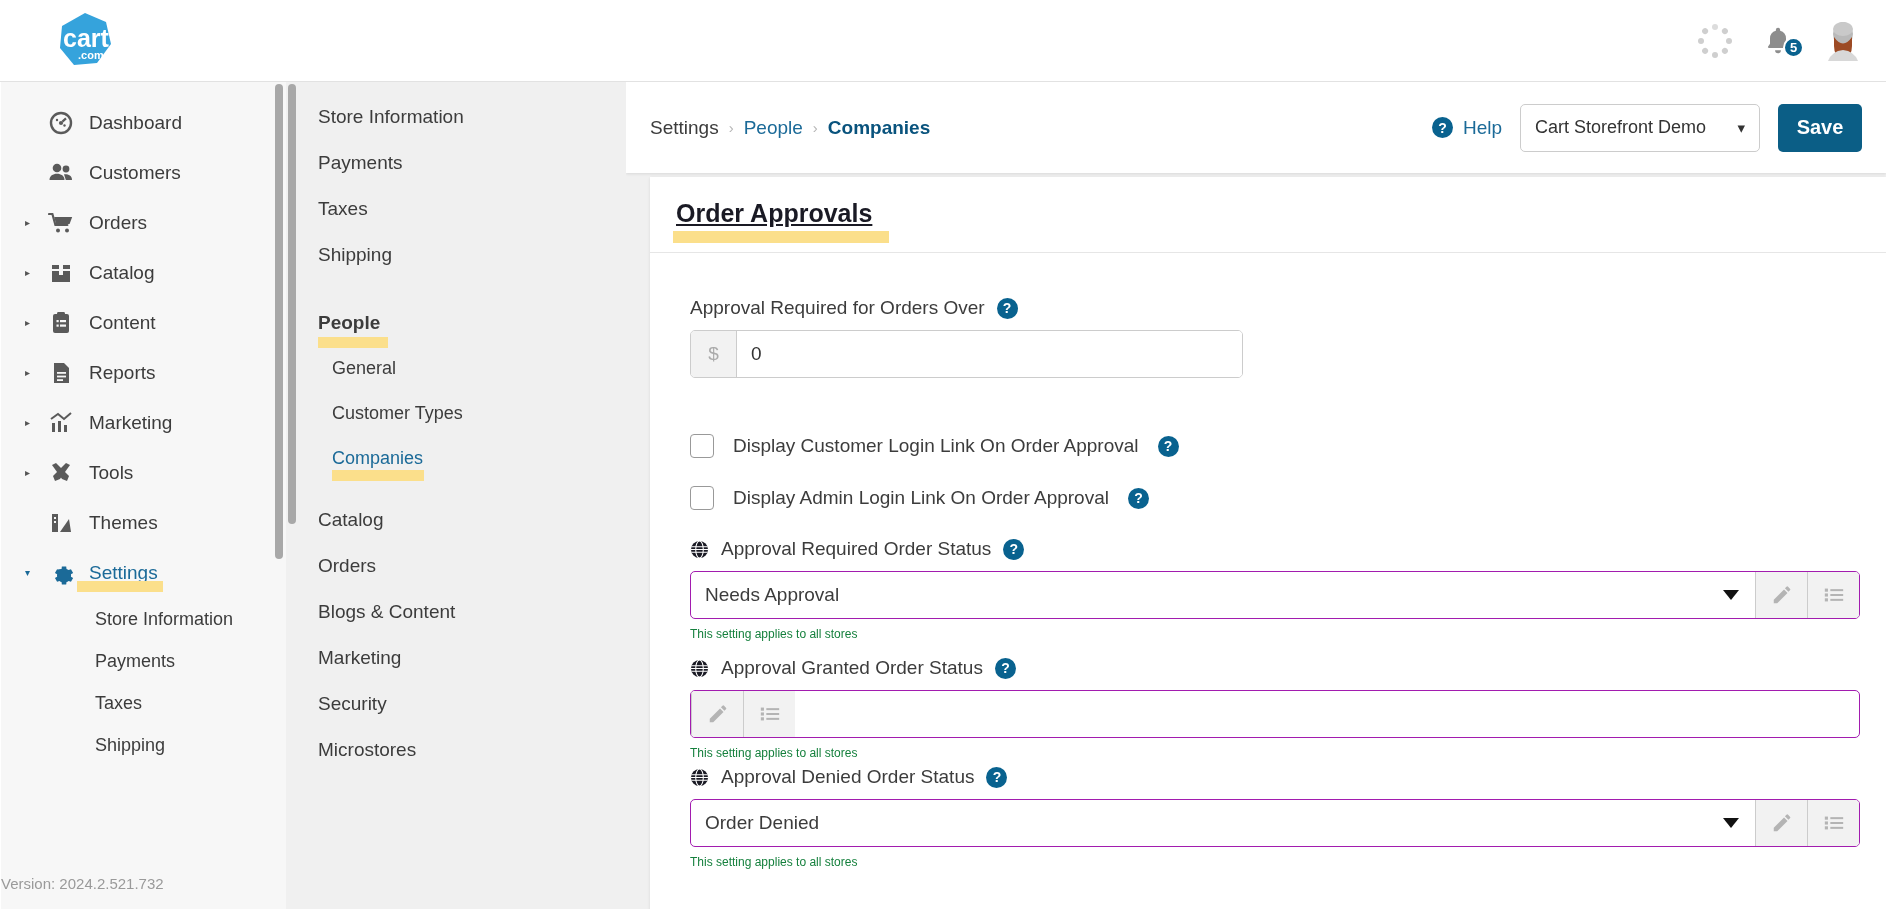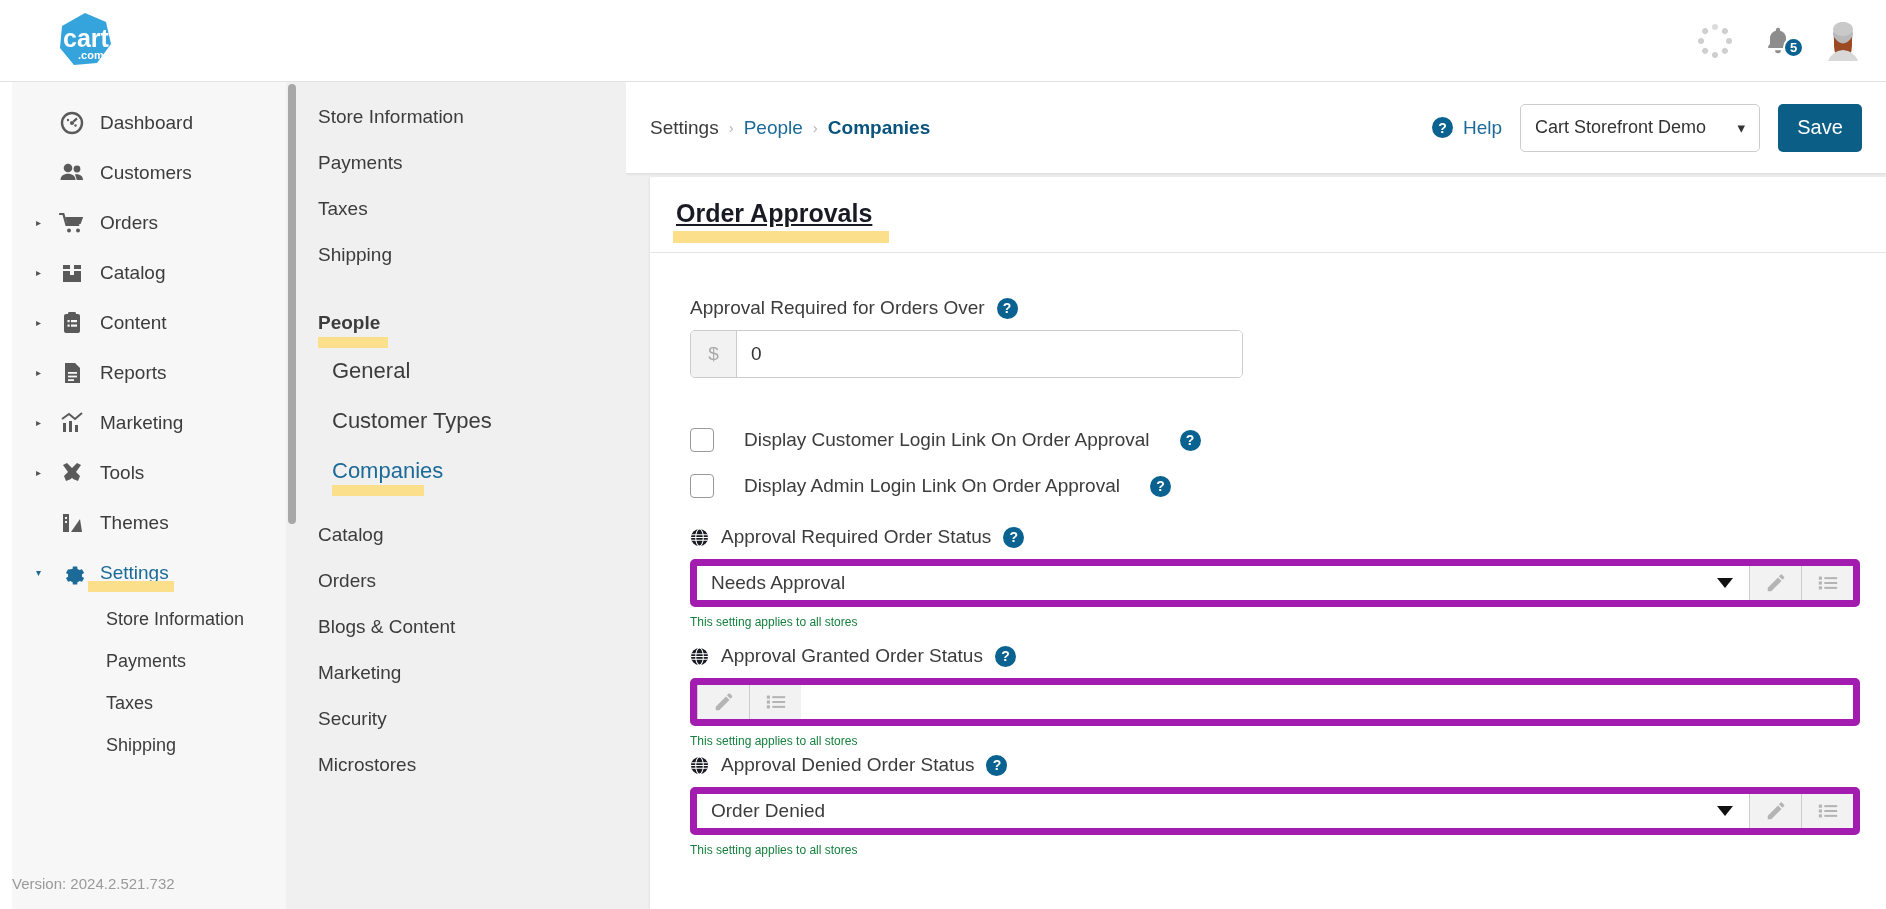--- a/index.html
+++ b/index.html
@@ -44,21 +44,21 @@
     font-size: 13px; font-weight: bold;
     display: flex; align-items: center; justify-content: center;
     border: 2px solid #fff;
   }
   .avatar {
     width: 34px; height: 40px; position: relative; overflow: hidden;
   }
 
   
   .sidebar {
-    position: absolute; left: 12px; top: 82px;
+    position: absolute; left: 1px; top: 82px;
     width: 286px; height: 827px;
     background: #f7f7f7;
     overflow: hidden;
   }
   .side-scroll {
     position: absolute; right: 4px; top: 2px;
     width: 8px; height: 475px; border-radius: 5px;
     background: #a8a8a8;
   }
   .nav-list { padding-top: 16px; }
@@ -120,21 +120,21 @@
   }
   .subcol-list { padding-top: 12px; padding-left: 32px; }
   .sub-link {
     position: relative;
     display: block;
     font-size: 19px; color: #3c3c3c;
     padding: 12px 0 12px 0;
     cursor: pointer;
   }
   .sub-link.group { font-weight: bold; margin-top: 22px; }
-  .sub-link.child { padding-left: 14px; font-size: 22px; }
+  .sub-link.child { padding-left: 14px; font-size: 18px; }
   .sub-link.sel { color: #1b6a98; }
   .sub-hl { position: absolute; left: 0; bottom: 2px; height: 11px; background: #fbdf8b; }
 
   
   .main {
     position: absolute; left: 626px; top: 82px;
     width: 1260px; height: 827px;
     background: #f0f0f0;
     overflow: hidden;
   }
@@ -179,21 +179,21 @@
     position: relative;
   }
   .store-select .chev {
     position: absolute; right: 14px; top: 50%; transform: translateY(-50%);
     color: #333; font-size: 15px;
   }
   .save-btn {
     height: 48px; min-width: 84px;
     background: #0b5e86; color: #fff;
     border: none; border-radius: 5px;
-    font-size: 20px; font-weight: normal;
+    font-size: 20px; font-weight: bold;
     font-family: "Liberation Sans", sans-serif;
     cursor: pointer;
     padding: 0 16px;
   }
 
   
   .card {
     position: absolute; left: 24px; top: 95px;
     width: 1236px; height: 760px;
     background: #fff;
@@ -233,35 +233,35 @@
     color: #aaa; font-size: 19px;
   }
   .money-field {
     flex: 1; border: none; outline: none;
     padding: 0 14px; font-size: 19px; color: #333;
     font-family: "Liberation Sans", sans-serif;
     background: #fff;
   }
 
   .check-row {
-    display: flex; align-items: center; gap: 30px;
-    margin-top: 22px;
+    display: flex; align-items: center; gap: 19px;
+    margin-top: 28px;
     font-size: 19px; color: #3c3c3c;
   }
   .check-row:first-of-type { margin-top: 0; }
   .cbox {
     width: 24px; height: 24px; flex: 0 0 24px;
     border: 1.5px solid #999; border-radius: 4px; background: #fff;
     cursor: pointer;
   }
 
   .select-row {
     display: flex; align-items: stretch;
     width: 1170px; height: 48px;
-    border: 7px solid #a21caf; border-radius: 5px;
+    border: 1px solid #a21caf; border-radius: 5px;
     background: #fff; overflow: hidden;
   }
   .sel-main {
     flex: 1; position: relative;
     display: flex; align-items: center;
     padding: 0 14px; font-size: 19px; color: #3c3c3c;
     cursor: pointer;
   }
   .sel-caret {
     position: absolute; right: 16px; top: 50%; transform: translateY(-50%);

